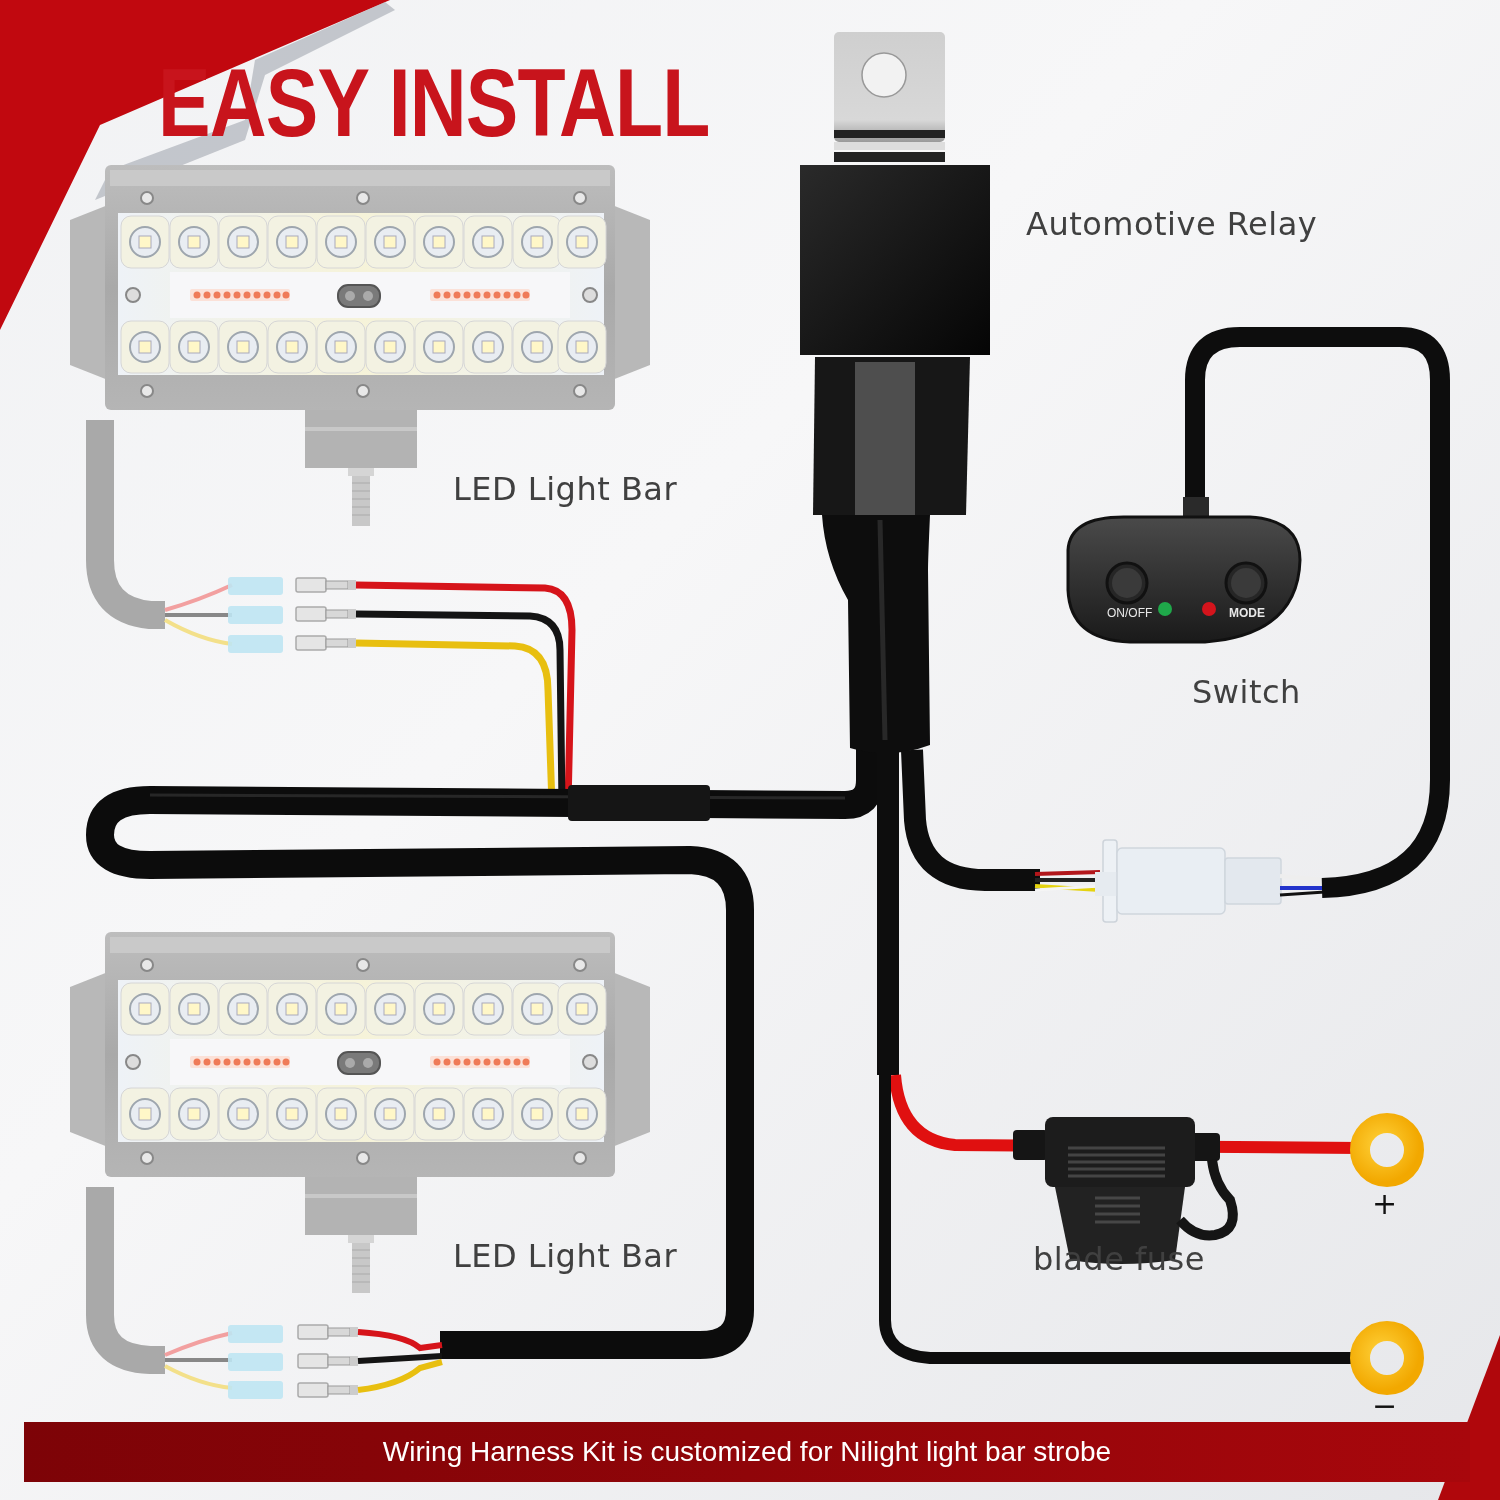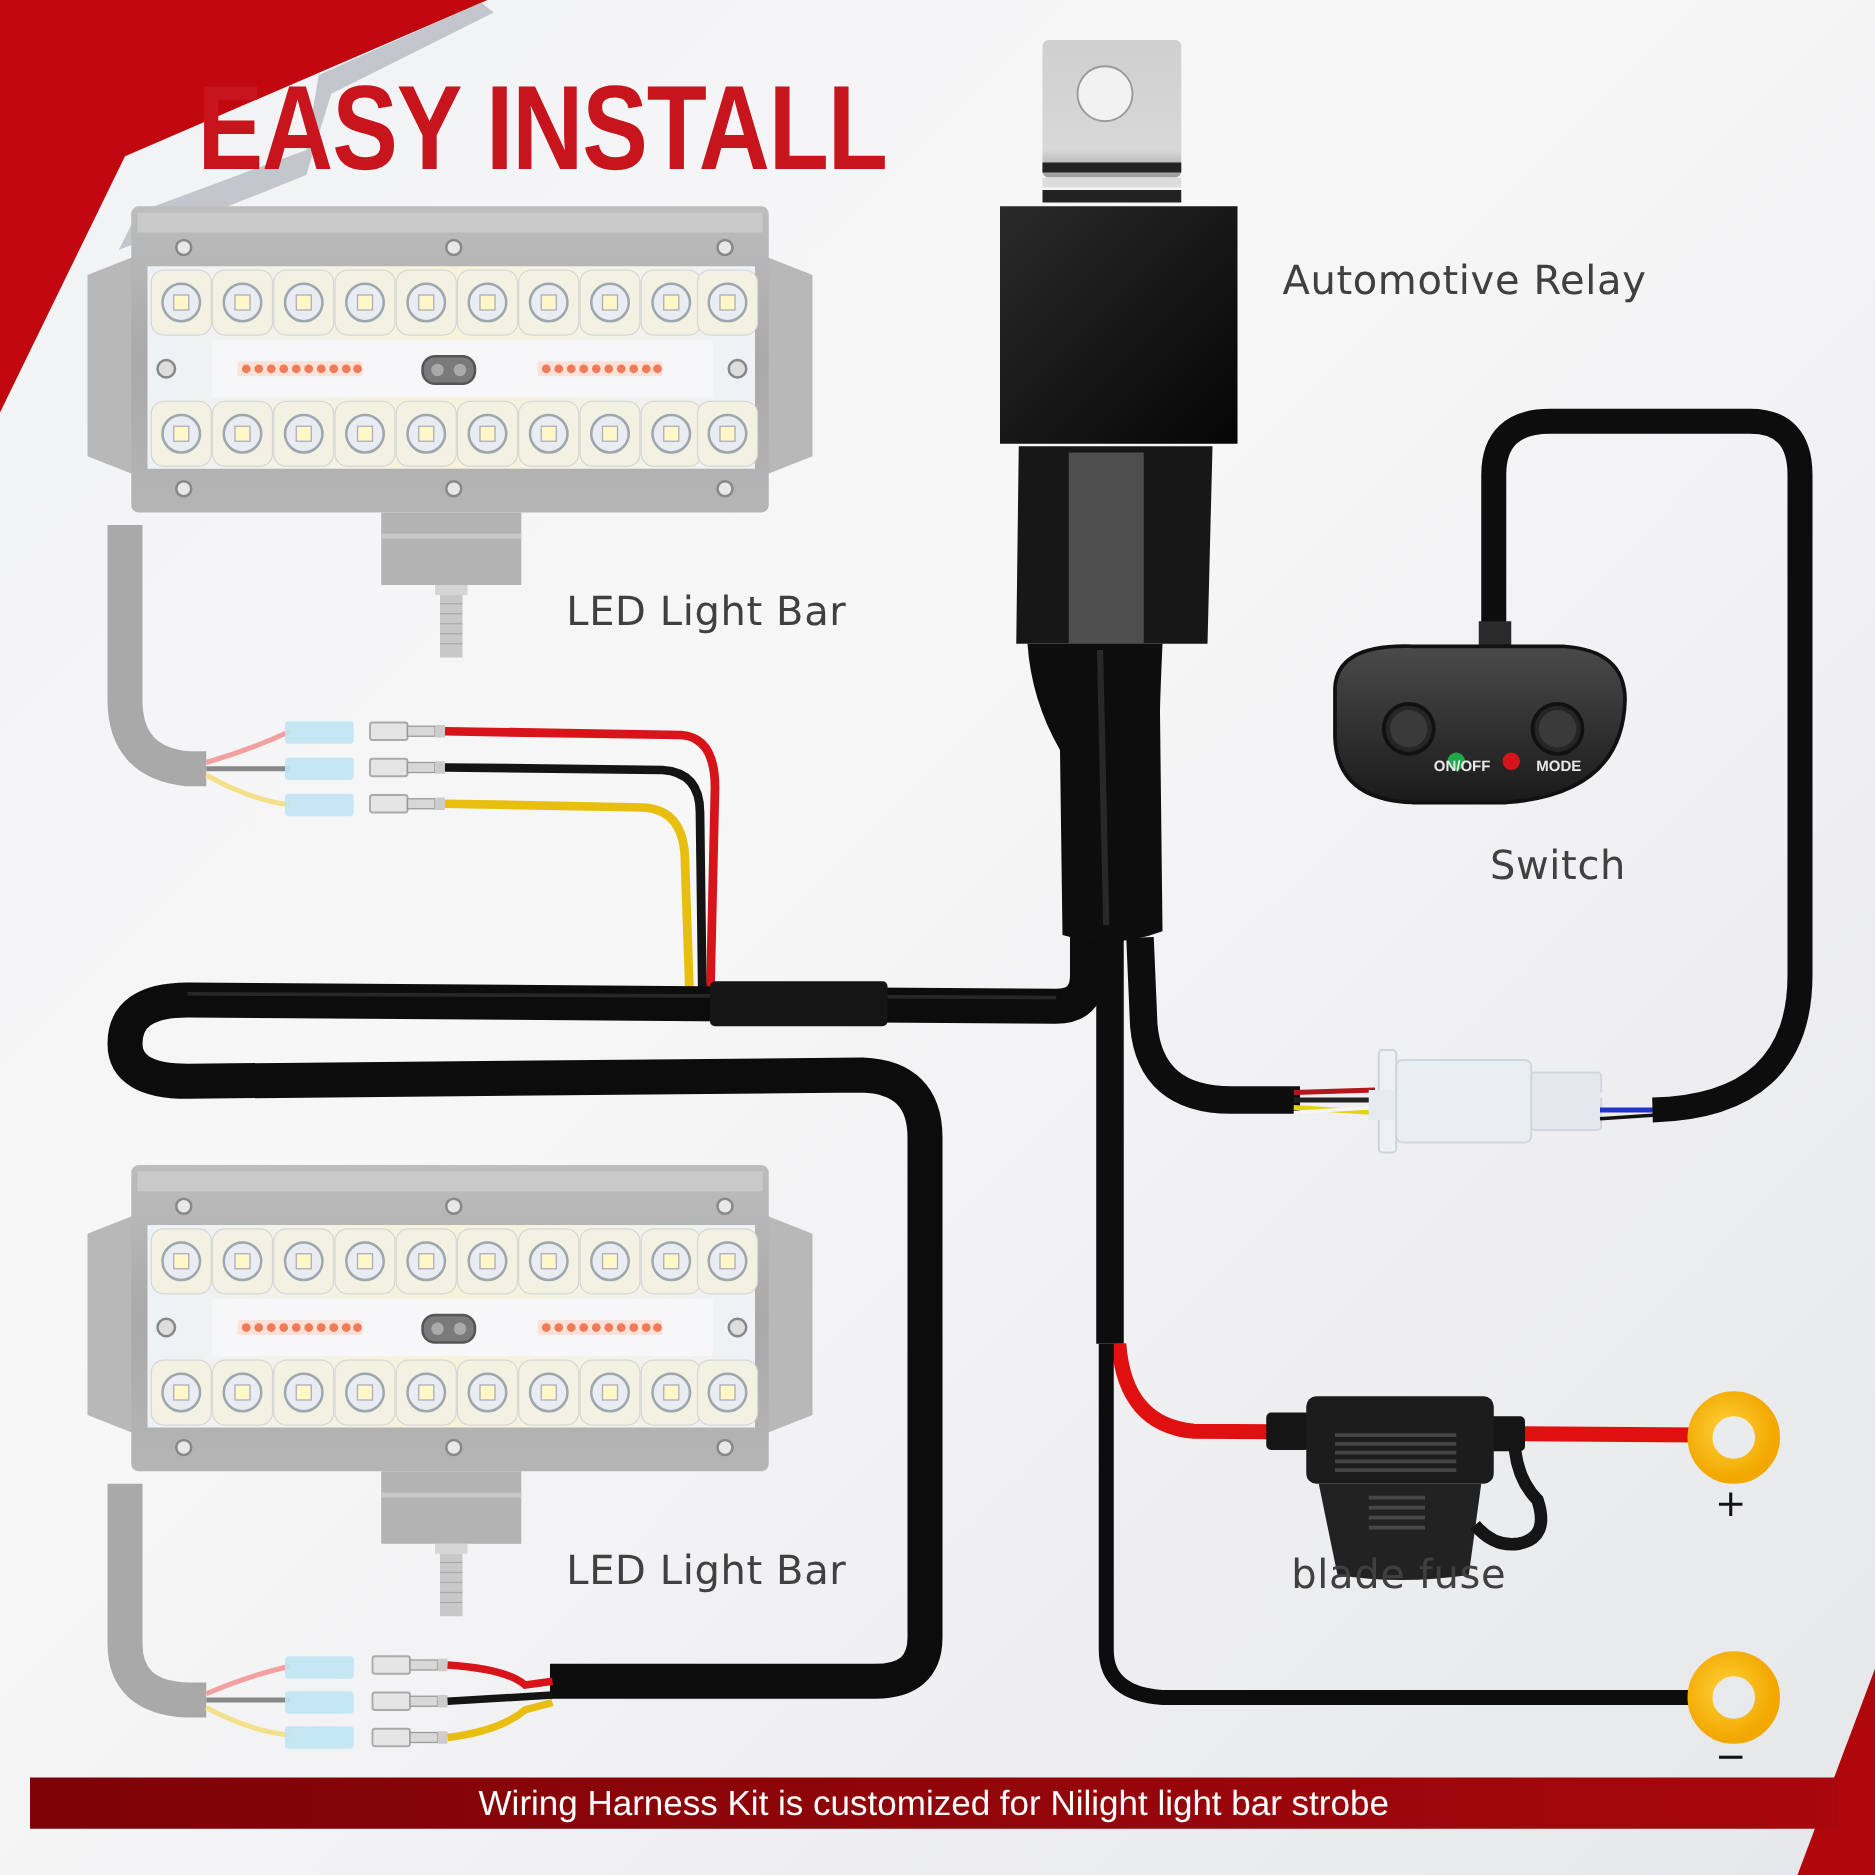--- a/index.html
+++ b/index.html
@@ -6,21 +6,21 @@
   body{width:1500px;height:1500px;position:relative;overflow:hidden;
        background:linear-gradient(135deg,#f1f2f4 0%,#f7f7f8 40%,#e6e7ea 100%);
        font-family:"DejaVu Sans",sans-serif;}
   .abs{position:absolute;}
   svg{position:absolute;left:0;top:0;}
   .title{left:158px;top:55px;font-family:"Liberation Sans",sans-serif;font-weight:bold;
          font-size:96px;color:#c8141c;letter-spacing:-1px;transform:scaleX(0.82);transform-origin:left top;
          line-height:1;white-space:nowrap;}
   .label{font-family:"DejaVu Sans",sans-serif;font-size:32px;color:#404040;white-space:nowrap;letter-spacing:0.5px;}
   .sign{font-family:"DejaVu Sans",sans-serif;font-size:30px;color:#111;}
-  .banner{left:24px;top:1422px;width:1446px;height:41px;
+  .banner{left:24px;top:1422px;width:1446px;height:60px;
           background:linear-gradient(90deg,#7d0307 0%,#900509 50%,#a8070c 100%);
           display:flex;align-items:center;justify-content:center;}
   .banner span{color:#fff;font-family:"Liberation Sans",sans-serif;font-size:28px;letter-spacing:0px;}
 </style>
 </head>
 <body>
 
 <svg width="1500" height="1500">
   <polygon points="0,0 390,0 100,125 0,330" fill="#c1080f"></polygon>
   <polygon points="385,2 255,60 245,120 110,170 95,200 245,140 265,75 395,10" fill="#9aa0aa" opacity="0.55"></polygon>
@@ -292,21 +292,21 @@
   <path d="M358,1361 L442,1356" fill="none" stroke="#141414" stroke-width="6"></path>
   <path d="M358,1390 Q400,1385 420,1368 L442,1362" fill="none" stroke="#e8bf10" stroke-width="6"></path>
 </svg>
 
 <div class="abs label" style="left:1026px;top:205px;">Automotive Relay</div>
 <div class="abs label" style="left:453px;top:470px;">LED Light Bar</div>
 <div class="abs label" style="left:1192px;top:673px;">Switch</div>
 <div class="abs label" style="left:453px;top:1237px;">LED Light Bar</div>
 <div class="abs label" style="left:1033px;top:1240px;">blade fuse</div>
 
-<div class="abs" style="left:1107px;top:606px;font-family:'Liberation Sans',sans-serif;font-weight:bold;font-size:12px;color:#e8e8e8;margin-left:40px;">ON/OFF</div>
+<div class="abs" style="left:1107px;top:606px;font-family:'Liberation Sans',sans-serif;font-weight:normal;font-size:12px;color:#e8e8e8;">ON/OFF</div>
 <div class="abs" style="left:1229px;top:606px;font-family:'Liberation Sans',sans-serif;font-weight:bold;font-size:12px;color:#e8e8e8;">MODE</div>
 
 <div class="abs sign" style="left:1372px;top:1186px;">+</div>
 <div class="abs sign" style="left:1372px;top:1388px;">−</div>
 
 <div class="abs banner">
   <span>Wiring Harness Kit is customized for Nilight light bar strobe</span>
 </div>
 
 </body></html>

